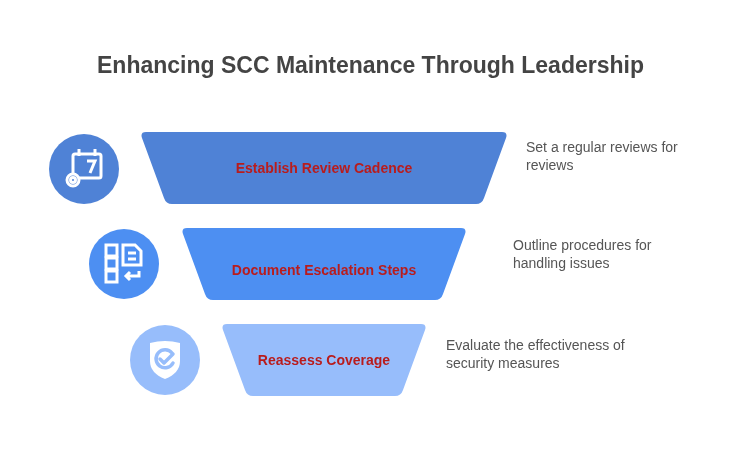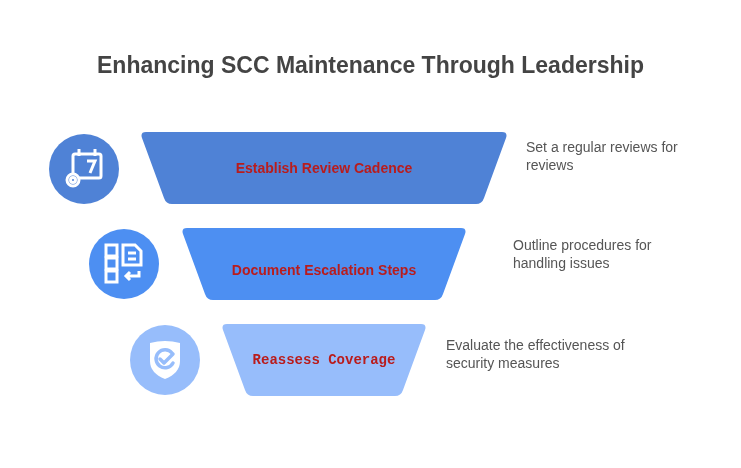--- a/index.html
+++ b/index.html
@@ -53,19 +53,19 @@
 </div>
 <div class="desc" style="left:487px;top:236px;width:160px;margin-left:26px;">Outline procedures for handling issues</div>
 
 <div class="circle" style="left:130px;top:325px;width:70px;height:70px;background:#97bdfb;">
   <svg width="46" height="46" viewBox="0 0 46 46">
     <path d="M8 6 Q23 2 38 6 V24 Q38 36 23 42 Q8 36 8 24 Z" fill="#fff"></path>
     <path d="M30 16 A9 9 0 1 0 31 26" fill="none" stroke="#97bdfb" stroke-width="3.5" stroke-linecap="round"></path>
     <path d="M18 22 l4 4 9 -9" fill="none" stroke="#97bdfb" stroke-width="3.5" stroke-linecap="round" stroke-linejoin="round"></path>
   </svg>
 </div>
-<div class="funnel" style="left:221px;top:324px;width:206px;height:72px;font-family:Liberation Mono, monospace;">
+<div class="funnel" style="left:221px;top:324px;width:206px;height:72px;">
   <svg width="206" height="72">
       <path d="M6 0 H200 Q206 0 204 6 L182 66 Q180 72 174 72 H32 Q26 72 24 66 L2 6 Q0 0 6 0 Z" fill="#97bdfb"></path>
     </svg>
   <div class="funnel-label">Reassess Coverage</div>
 </div>
 <div class="desc" style="left:446px;top:336px;width:180px;">Evaluate the effectiveness of security measures</div>
 
 </body></html>

